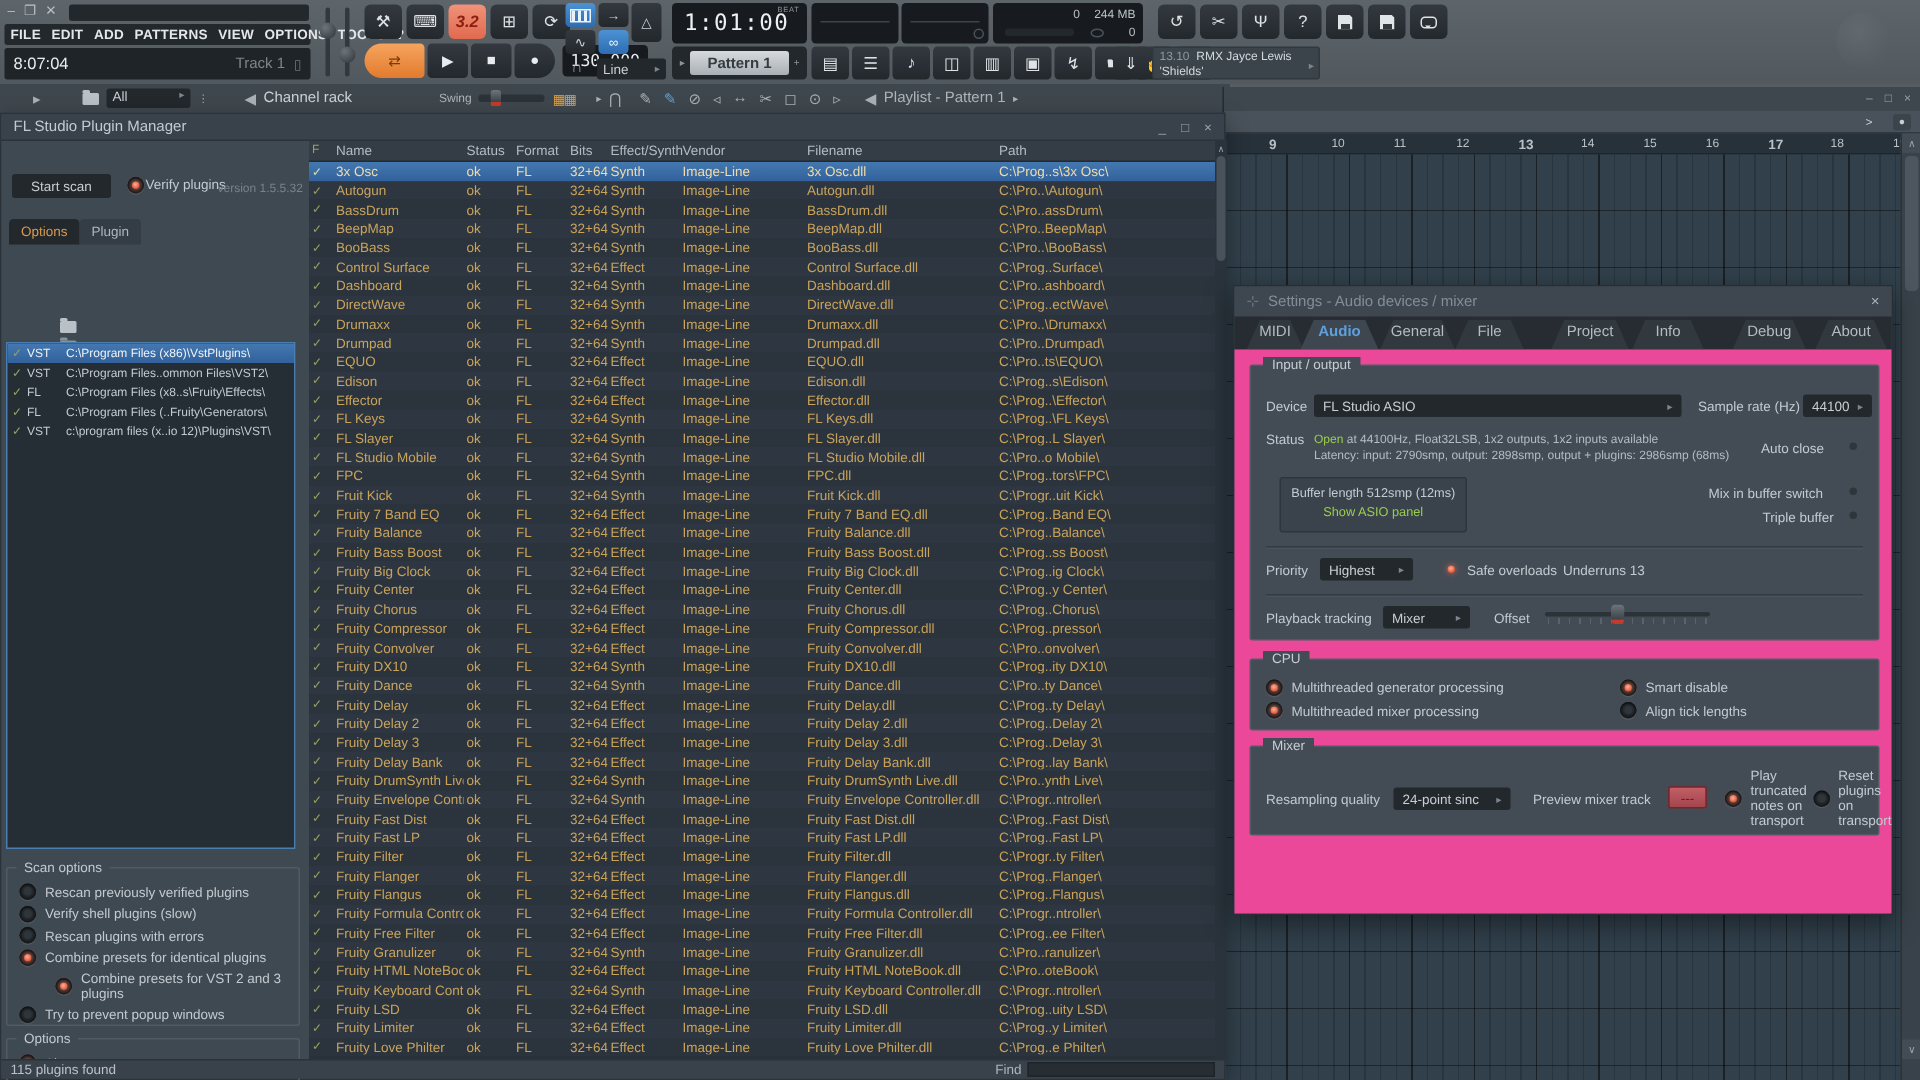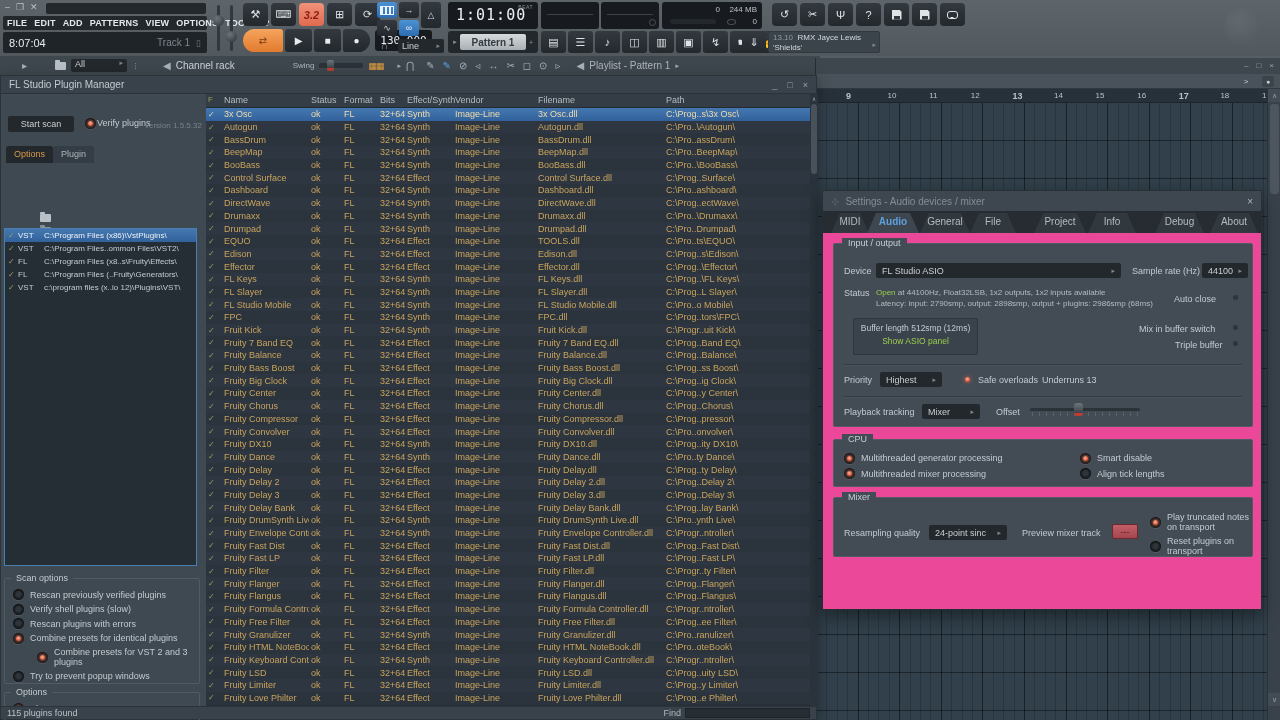--- a/index.html
+++ b/index.html
@@ -699,21 +699,21 @@
             <div class="c-path">C:\Pro..Drumpad\</div>
           </div>
           <div class="trow">
             <div class="c-f">✓</div>
             <div class="c-name">EQUO</div>
             <div class="c-status">ok</div>
             <div class="c-format">FL</div>
             <div class="c-bits">32+64</div>
             <div class="c-type">Effect</div>
             <div class="c-vendor">Image-Line</div>
-            <div class="c-file">TOOLS.dll</div>
+            <div class="c-file">EQUO.dll</div>
             <div class="c-path">C:\Pro..ts\EQUO\</div>
           </div>
           <div class="trow">
             <div class="c-f">✓</div>
             <div class="c-name">Edison</div>
             <div class="c-status">ok</div>
             <div class="c-format">FL</div>
             <div class="c-bits">32+64</div>
             <div class="c-type">Effect</div>
             <div class="c-vendor">Image-Line</div>
@@ -1220,21 +1220,21 @@
         <span class="glabel">Mixer</span>
         <span class="slabel abs" style="left:10px; top:30px">Resampling quality</span>
         <div class="dd abs" style="left:95px; top:27px; width:78px">
           <span>24-point sinc</span>
             <span class="arr">▸</span>
         </div>
         <span class="slabel abs" style="left:188px; top:30px">Preview mixer track</span>
         <div class="preview-box abs" style="left:278px; top:26px">
           <span>---</span>
         </div>
-        <div id="mixer-radios" style="position:absolute; left:316px; top:14px; display:flex; flex-direction:column; gap:4px">
+        <div id="mixer-radios" style="position:absolute; left:316px; top:14px; display:flex; flex-direction:row; gap:4px">
             <div class="rrow">
               <span class="radio on"></span>
               <span>Play truncated notes on transport</span>
             </div>
             <div class="rrow">
               <span class="radio"></span>
               <span>Reset plugins on transport</span>
             </div>
           </div>
       </div>

